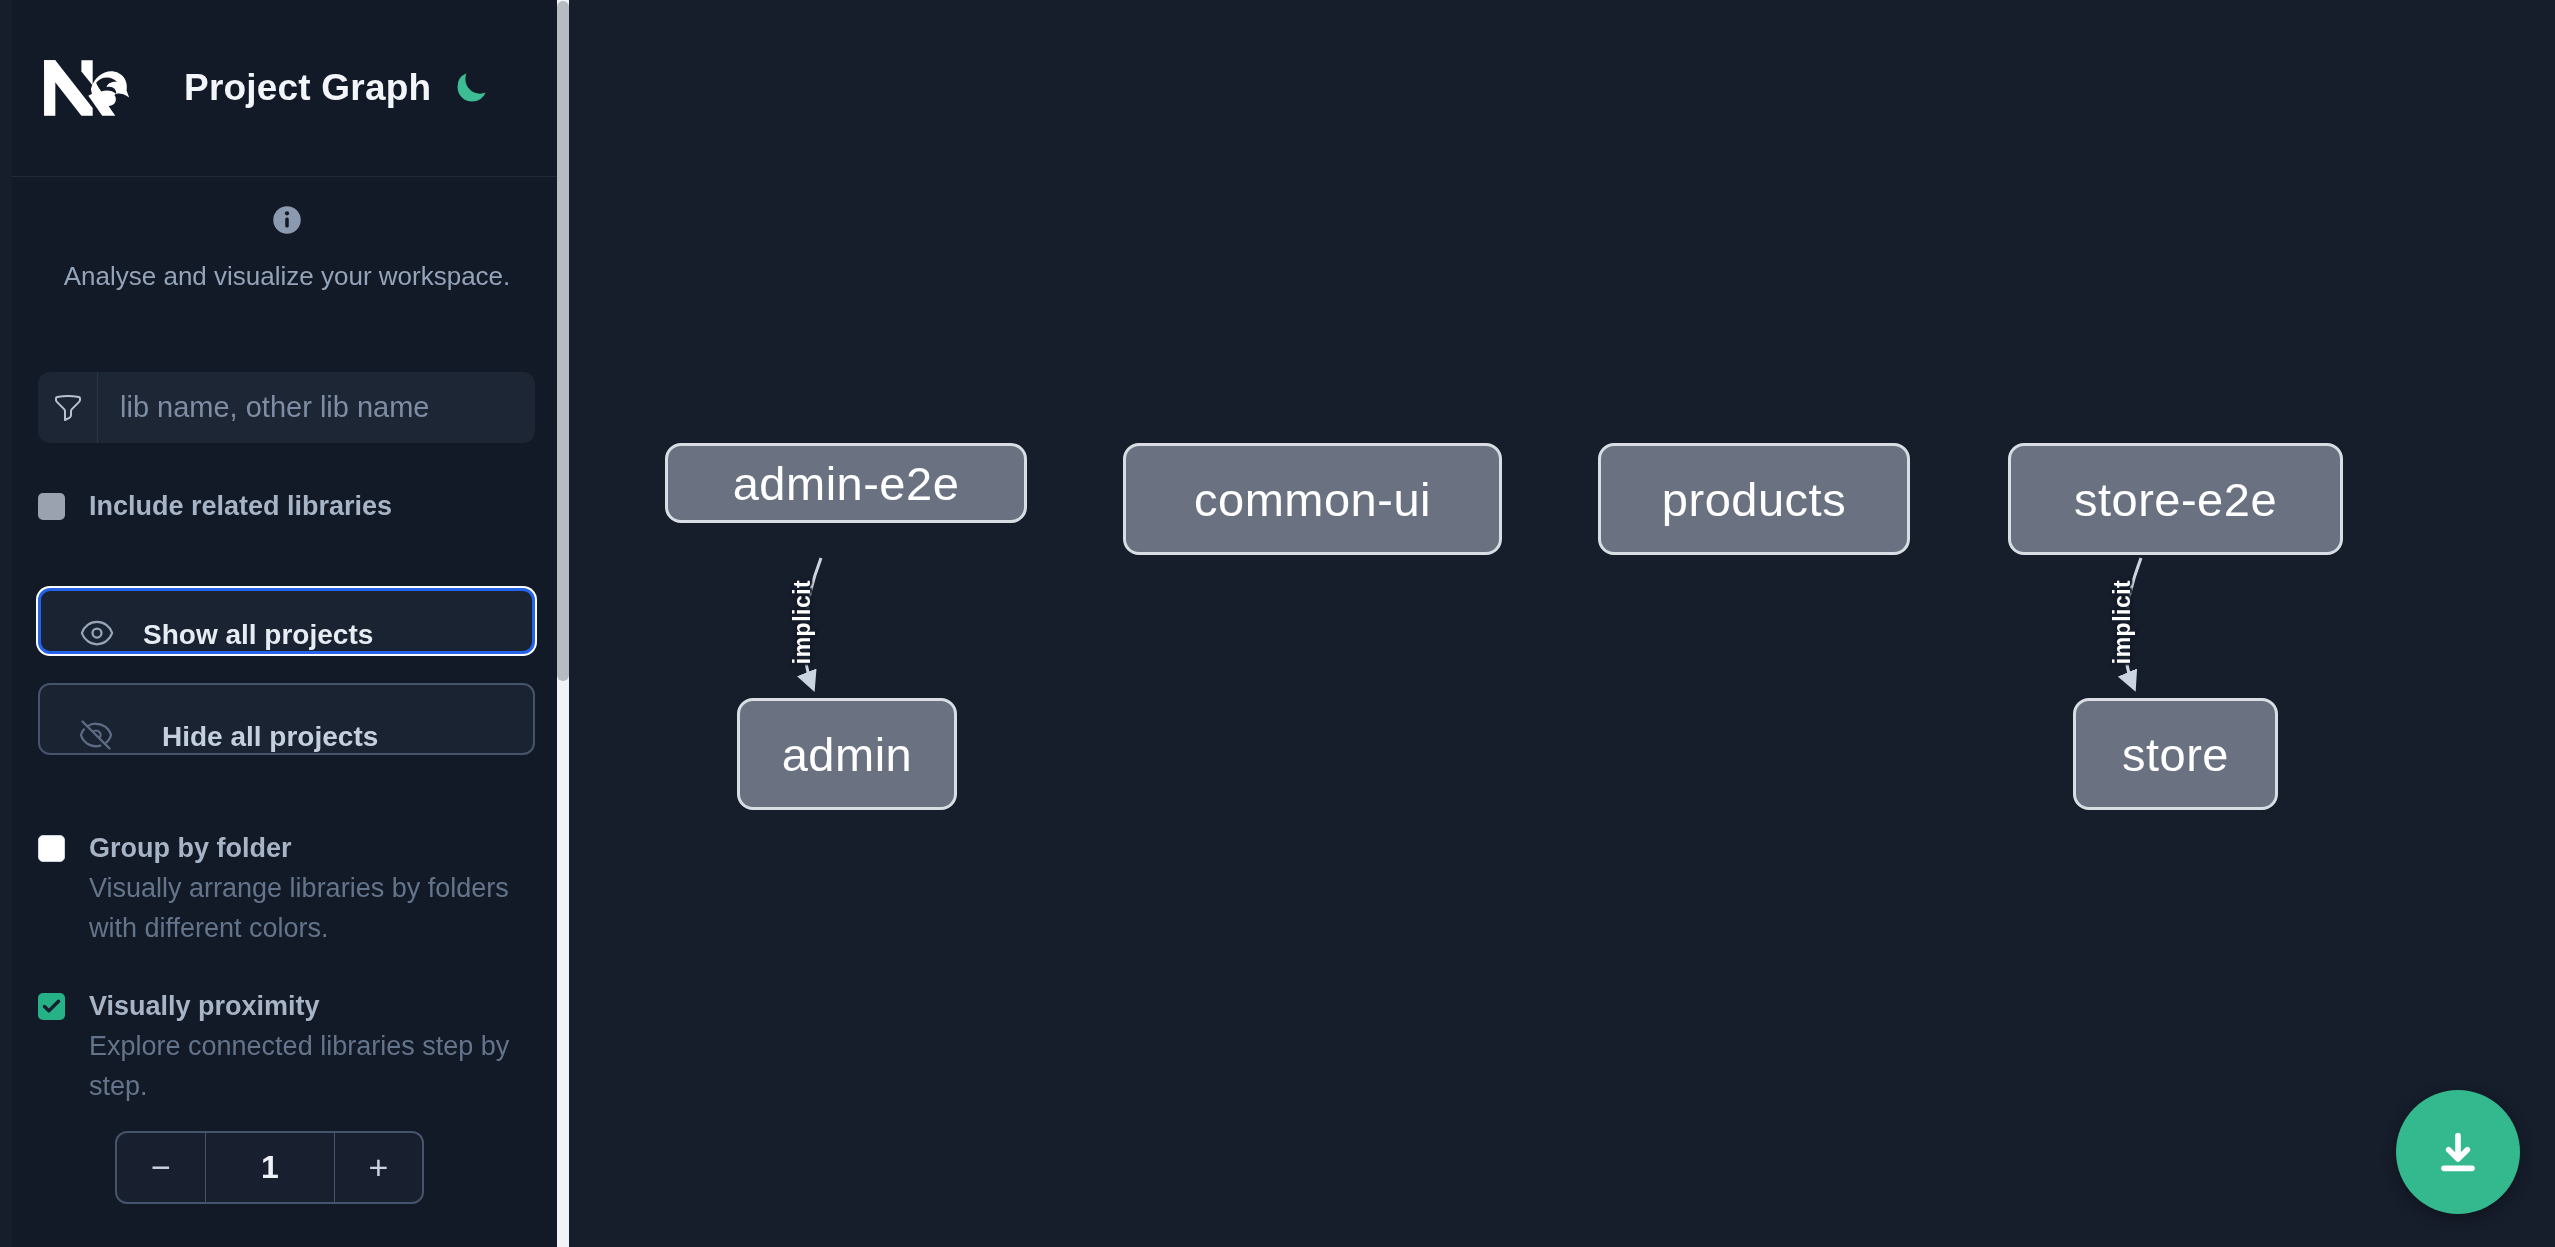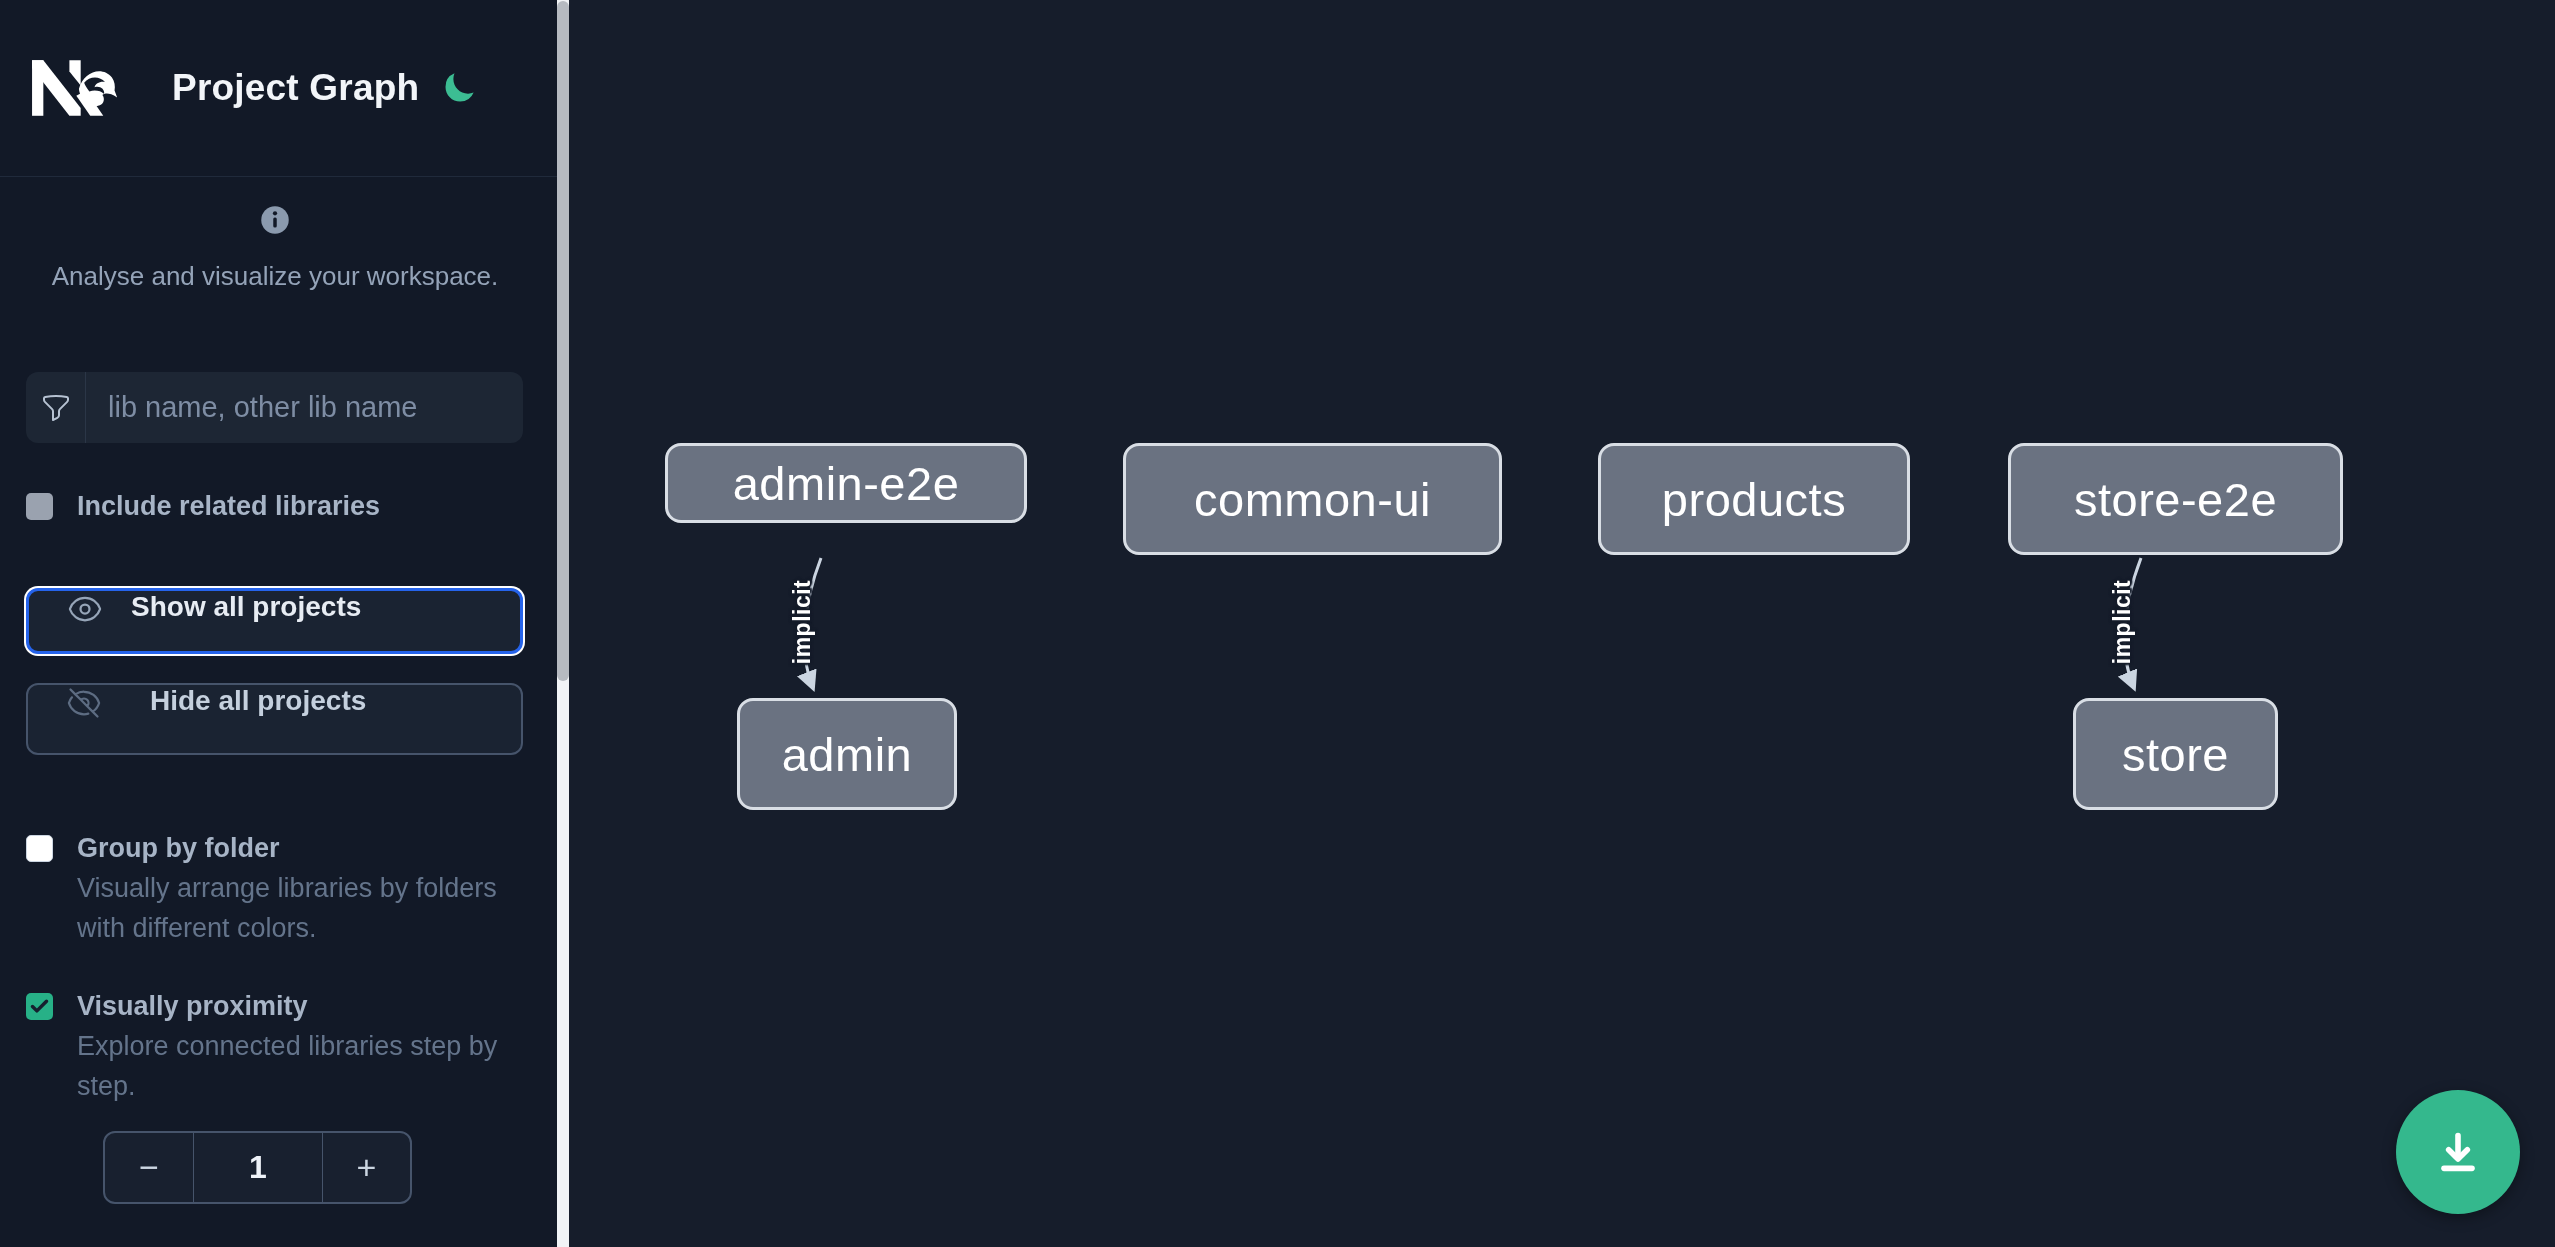--- a/index.html
+++ b/index.html
@@ -6,21 +6,21 @@
   html,body { width:2555px; height:1247px; overflow:hidden; }
   body {
     font-family:"Liberation Sans", sans-serif;
     background:#161d2b;
     position:relative;
     color:#e2e8f0;
   }
 
   
   .sidebar {
-    position:absolute; left:0; top:0; width:557px; height:1247px;
+    position:absolute; left:12px; top:0; width:557px; height:1247px;
     background:#121927;
   }
   .sb-header {
     height:177px; border-bottom:1px solid #202a3b;
     display:flex; align-items:center; padding:0 26px;
   }
   .logo-svg { width:92px; height:66px; flex:0 0 auto; }
   .app-title {
     font-size:37px; font-weight:700; color:#f2f5f9; margin-left:54px;
     letter-spacing:.2px;
@@ -65,21 +65,21 @@
     background:#27b187; display:flex; align-items:center; justify-content:center;
   }
   .opt-text { margin-left:24px; }
   .opt-label {
     font-size:27px; font-weight:600; color:#a7b4c6; line-height:40px;
     cursor:pointer;
   }
   .opt-desc { font-size:27px; color:#64748b; line-height:40px; max-width:430px; }
 
   .sb-btn {
-    display:flex; align-items:flex-start; width:497px; height:66px;
+    display:flex; align-items:flex-end; width:497px; height:66px;
     margin:0 33px 0 26px; padding:0 0 0 38px;
     background:#1a2332; border:2px solid #46546b; border-radius:12px;
     font-family:"Liberation Sans", sans-serif;
     font-size:28px; font-weight:600; color:#c5d0de; cursor:pointer;
     gap:28px;
   }
   .sb-btn.focused {
     border:3px solid #2563eb;
     box-shadow:0 0 0 2px #ffffff;
     color:#e7ecf3;

